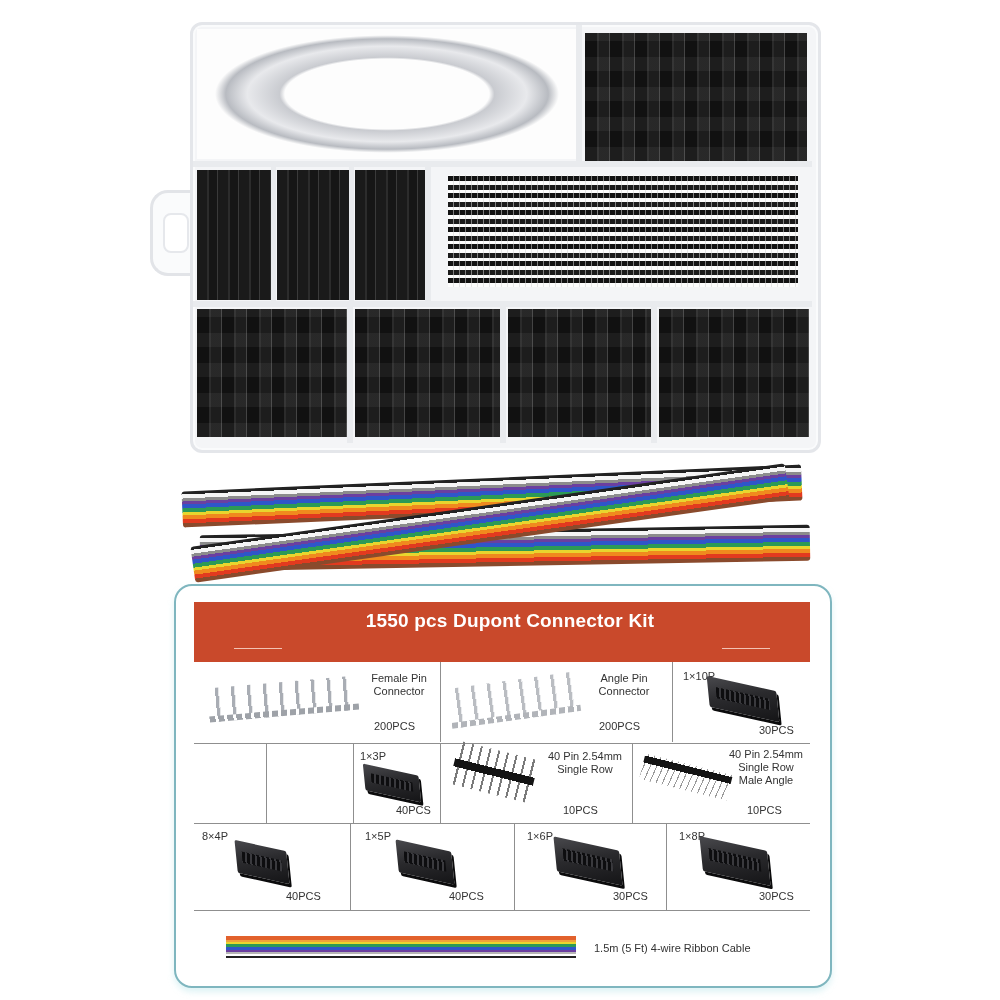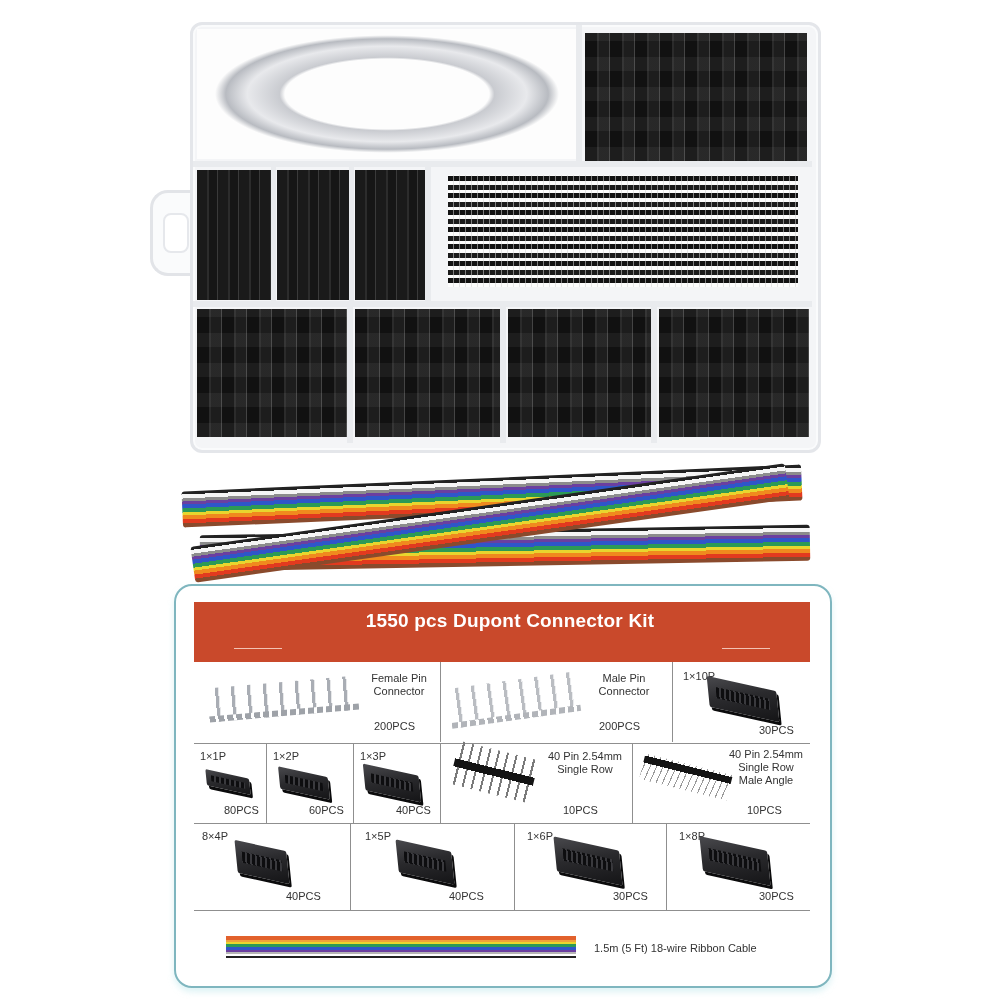--- a/index.html
+++ b/index.html
@@ -118,43 +118,33 @@
     <div class="name-c" style="left:170px;top:10px;width:70px;">
       <div>Female Pin</div>
       <div>Connector</div>
     </div>
     <div class="qty" style="left:180px;top:58px;">200PCS</div>
   </div>
 
   <div class="cell" style="left:265px;top:76px;width:231px;height:80px;">
     <div class="crimp" style="left:8px;top:18px;width:130px;height:40px;transform:rotate(-8deg);opacity:0.8;"></div>
     <div class="name-c" style="left:148px;top:10px;width:70px;">
-      <div>Male Pin</div>
+      <div>Angle Pin</div>
       <div>Connector</div>
     </div>
     <div class="qty" style="left:158px;top:58px;">200PCS</div>
   </div>
 
   <div class="cell" style="left:497px;top:76px;width:137px;height:80px;">
     <div class="lbl" style="left:10px;top:8px;">1×10P</div>
     <div class="blk" style="left:35px;top:22px;width:70px;height:30px;"></div>
     <div class="qty" style="left:86px;top:62px;">30PCS</div>
   </div>
 
-  <div class="cell" style="left:18px;top:158px;width:72px;height:79px;">
-    <div class="lbl" style="left:6px;top:6px;">1×1P</div>
-    <div class="blk" style="left:12px;top:30px;width:44px;height:16px;"></div>
-    <div class="qty" style="left:30px;top:60px;">80PCS</div>
-  </div>
 
-  <div class="cell" style="left:91px;top:158px;width:86px;height:79px;">
-    <div class="lbl" style="left:6px;top:6px;">1×2P</div>
-    <div class="blk" style="left:12px;top:28px;width:50px;height:22px;"></div>
-    <div class="qty" style="left:42px;top:60px;">60PCS</div>
-  </div>
 
   <div class="cell" style="left:178px;top:158px;width:86px;height:79px;">
     <div class="lbl" style="left:6px;top:6px;">1×3P</div>
     <div class="blk" style="left:10px;top:26px;width:56px;height:26px;"></div>
     <div class="qty" style="left:42px;top:60px;">40PCS</div>
   </div>
 
   <div class="cell" style="left:265px;top:158px;width:191px;height:79px;">
     <div class="pinstrip" style="left:12px;top:6px;width:82px;"></div>
     <div class="name-c" style="left:100px;top:6px;width:88px;">
@@ -192,14 +182,14 @@
     <div class="qty" style="left:98px;top:66px;">30PCS</div>
   </div>
 
   <div class="cell" style="left:491px;top:238px;width:143px;height:86px;">
     <div class="lbl" style="left:12px;top:6px;">1×8P</div>
     <div class="blk" style="left:34px;top:20px;width:68px;height:34px;"></div>
     <div class="qty" style="left:92px;top:66px;">30PCS</div>
   </div>
 
   <div class="mini-ribbon"></div>
-  <div class="cable-lbl">1.5m (5 Ft) 18-wire Ribbon Cable</div>
+  <div class="cable-lbl">1.5m (5 Ft) 4-wire Ribbon Cable</div>
 </div>
 
 </body></html>

